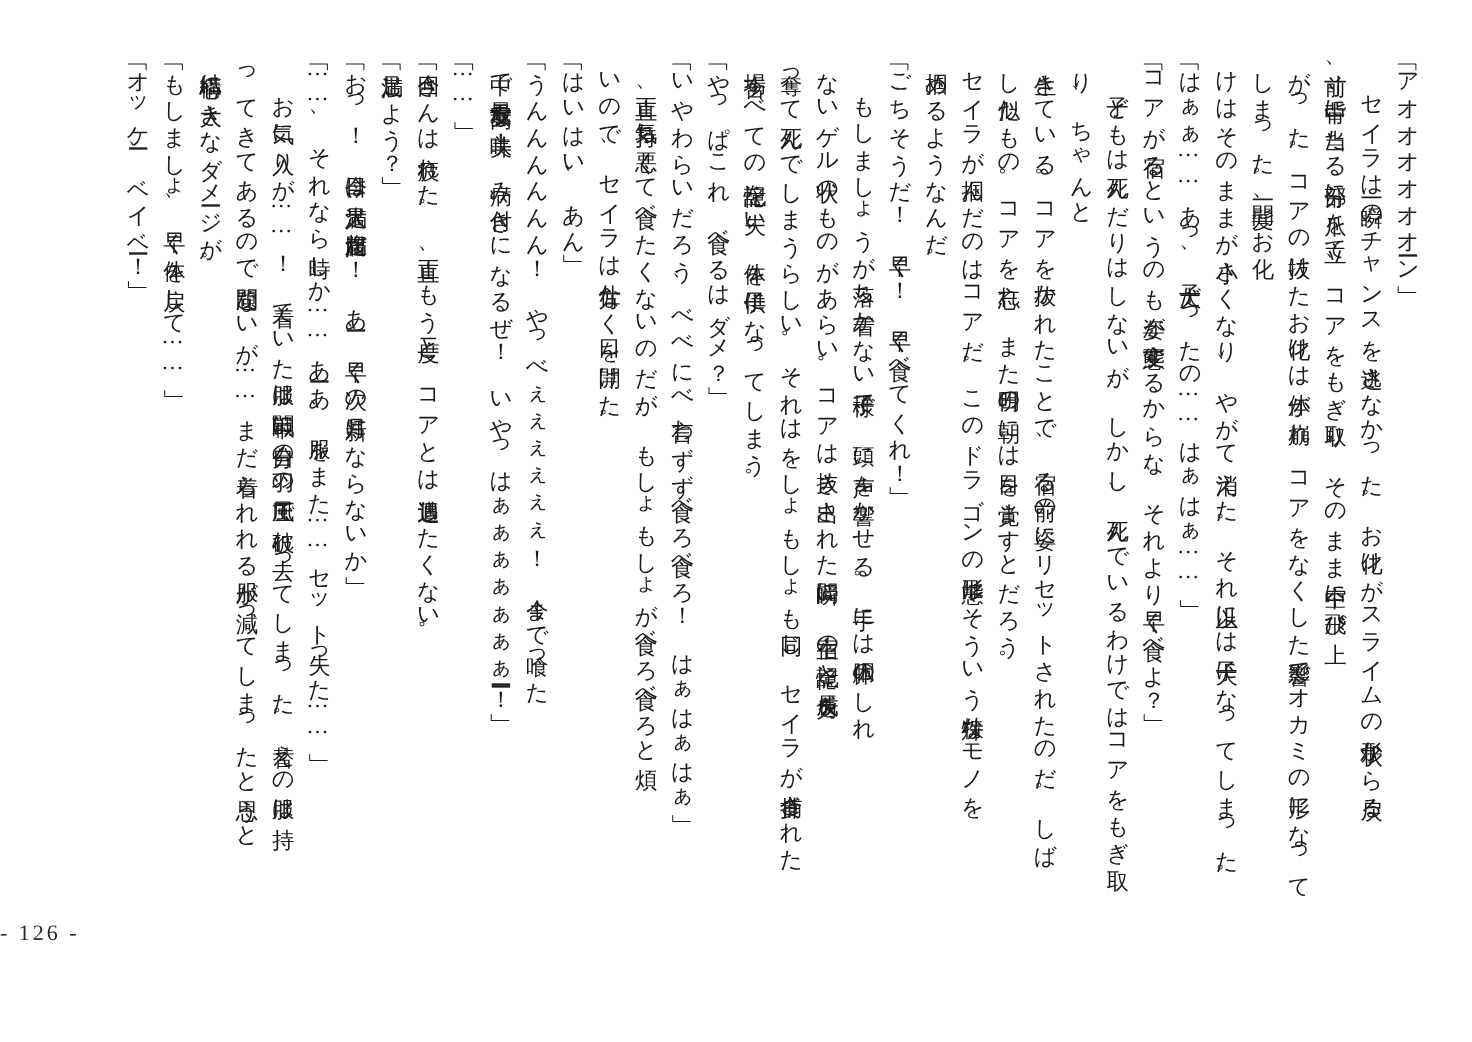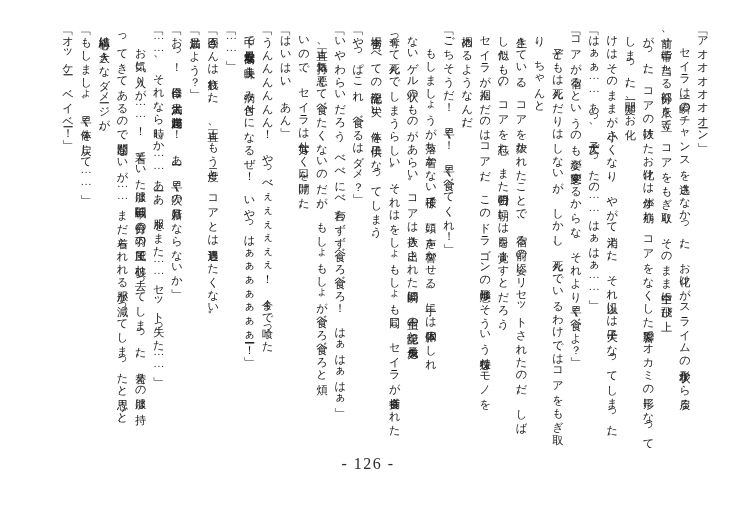--- a/index.html
+++ b/index.html
@@ -38,22 +38,21 @@
     margin: 0;
     padding: 0;
     text-indent: 0;
   }
   
   #page-number {
     position: absolute;
     left: 0;
     right: 0;
     bottom: 48px;
-    text-align: center;
-    font-size: 16px;
+    font-size: 11px;
     letter-spacing: 1.5px;
     color: #2a2a2a;
     font-family: "Liberation Serif", "DejaVu Serif", serif;
   }
 </style>
 </head>
 <body>
 
 <div id="page">
 

